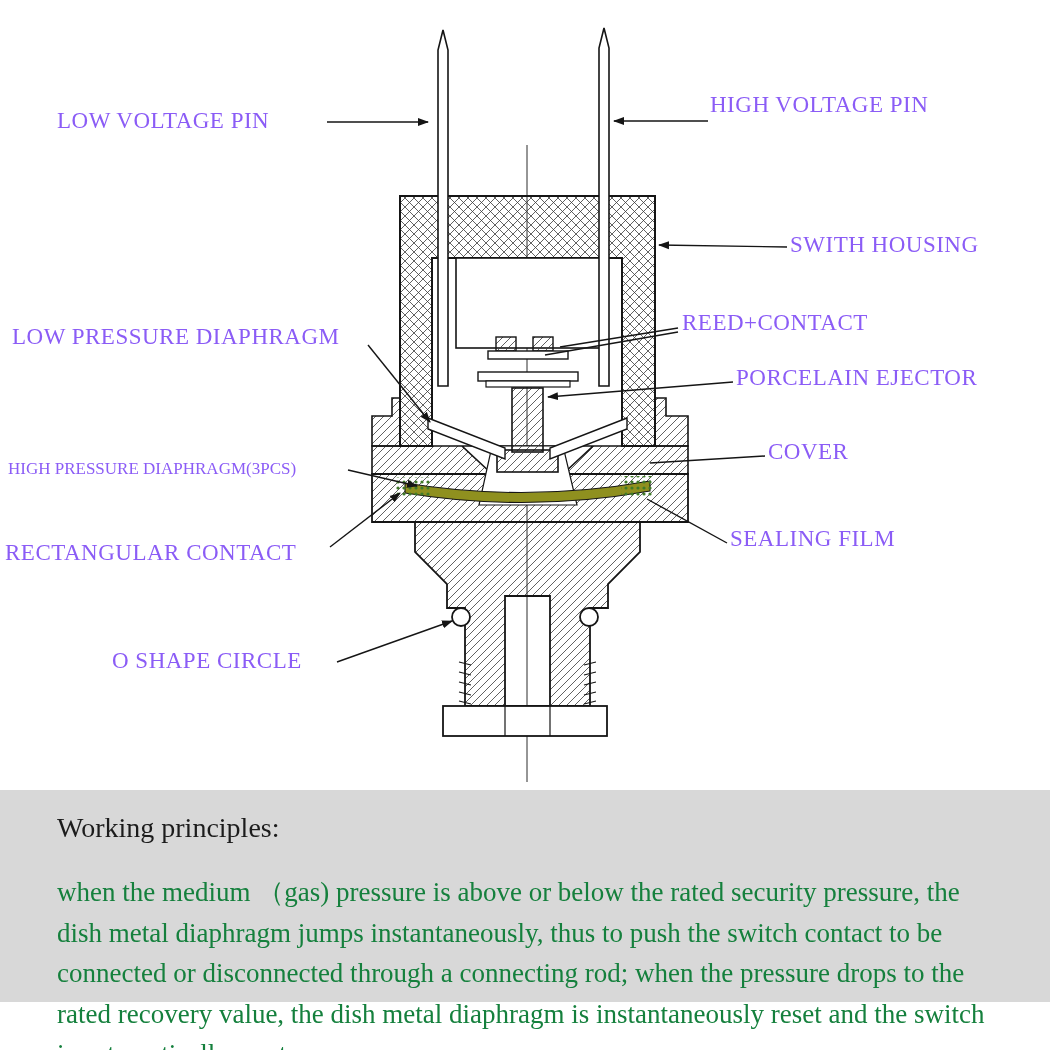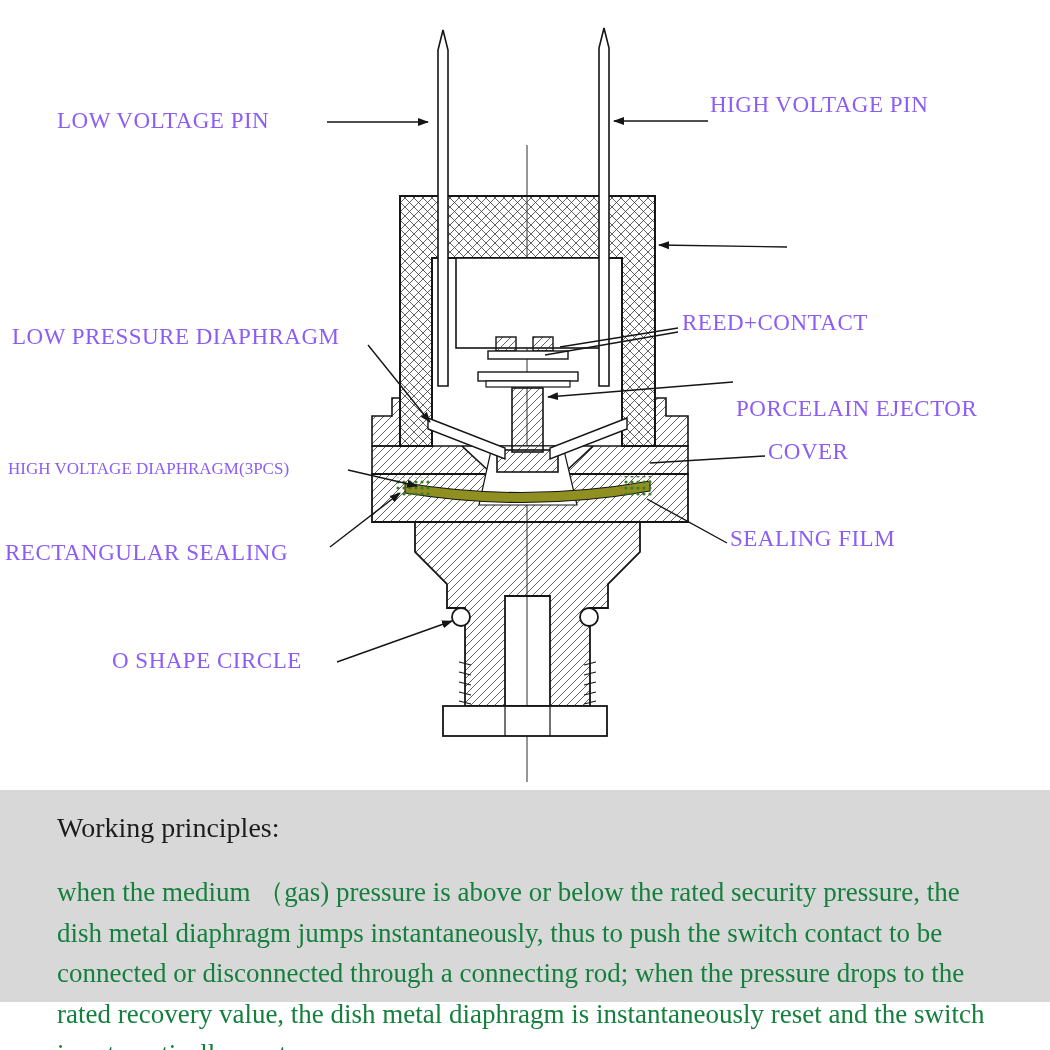--- a/index.html
+++ b/index.html
@@ -128,32 +128,33 @@
       <polyline points="330,547 400,493" marker-end="url(#arr)"></polyline>
       <line x1="727" y1="543" x2="647" y2="499"></line>
       <polyline points="337,662 452,621" marker-end="url(#arr)"></polyline>
     </g>
   </svg>
 
   <div class="label" style="left:57px;top:108px;">LOW VOLTAGE PIN</div>
 
   <div class="label" style="left:710px;top:92px;">HIGH VOLTAGE PIN</div>
 
+  <div class="label" style="left:790px;top:232px;">SWITH HOUSING</div>
 
   <div class="label" style="left:12px;top:324px;text-align:center;">LOW PRESSURE DIAPHRAGM</div>
 
   <div class="label" style="left:682px;top:310px;">REED+CONTACT</div>
 
-  <div class="label" style="left:736px;top:365px;margin-top:31px;">PORCELAIN EJECTOR</div>
+  <div class="label" style="left:736px;top:365px;">PORCELAIN EJECTOR</div>
 
-  <div class="label small" style="left:8px;top:459px;">HIGH VOLTAGE DIAPHRAGM(3PCS)</div>
+  <div class="label small" style="left:8px;top:459px;">HIGH PRESSURE DIAPHRAGM(3PCS)</div>
 
   <div class="label" style="left:768px;top:439px;">COVER</div>
 
-  <div class="label" style="left:5px;top:540px;">RECTANGULAR SEALING</div>
+  <div class="label" style="left:5px;top:540px;">RECTANGULAR CONTACT</div>
 
   <div class="label" style="left:730px;top:526px;text-align:right;">SEALING FILM</div>
 
   <div class="label" style="left:112px;top:648px;">O SHAPE CIRCLE</div>
 
   <div class="panel">
     <h2>Working principles:</h2>
     <p>when the medium （gas) pressure is above or below the rated security pressure, the dish metal diaphragm jumps instantaneously, thus to push the switch contact to be connected or disconnected through a connecting rod; when the pressure drops to the rated recovery value, the dish metal diaphragm is instantaneously reset and the switch is automatically reset.</p>
   </div>
 

